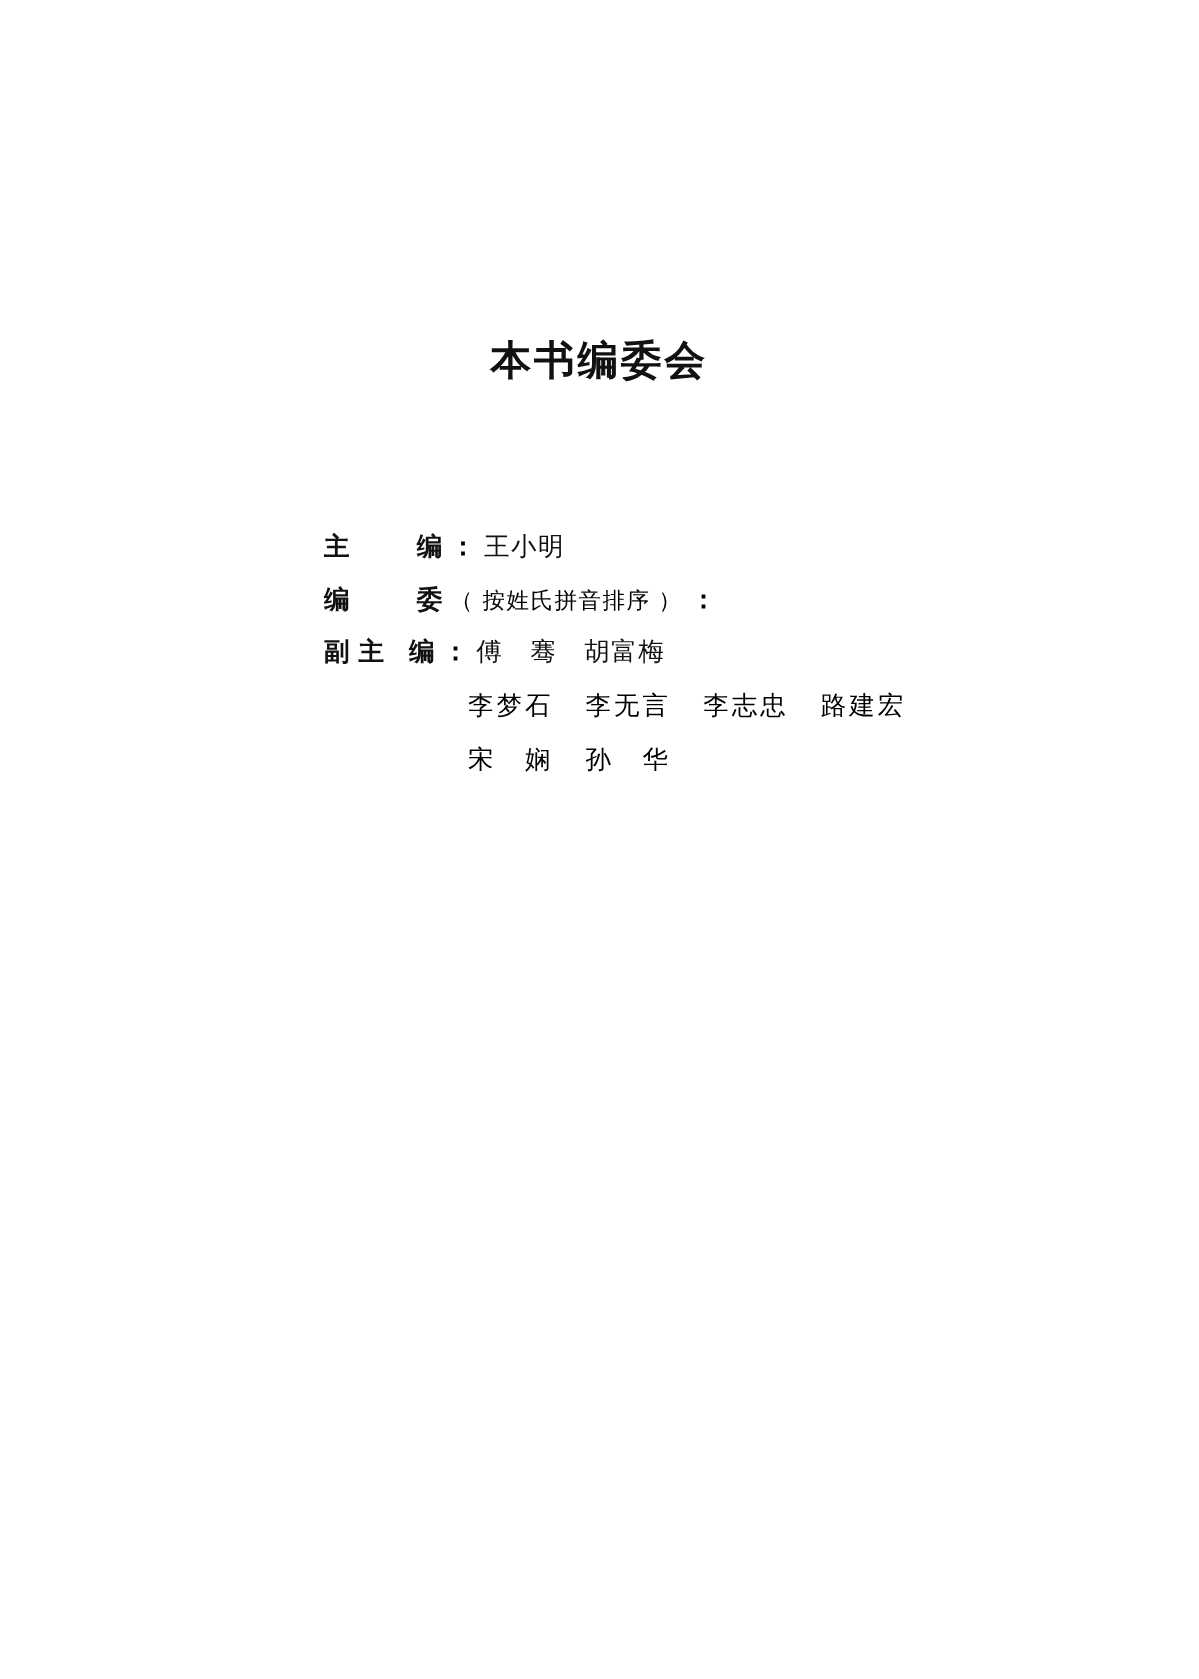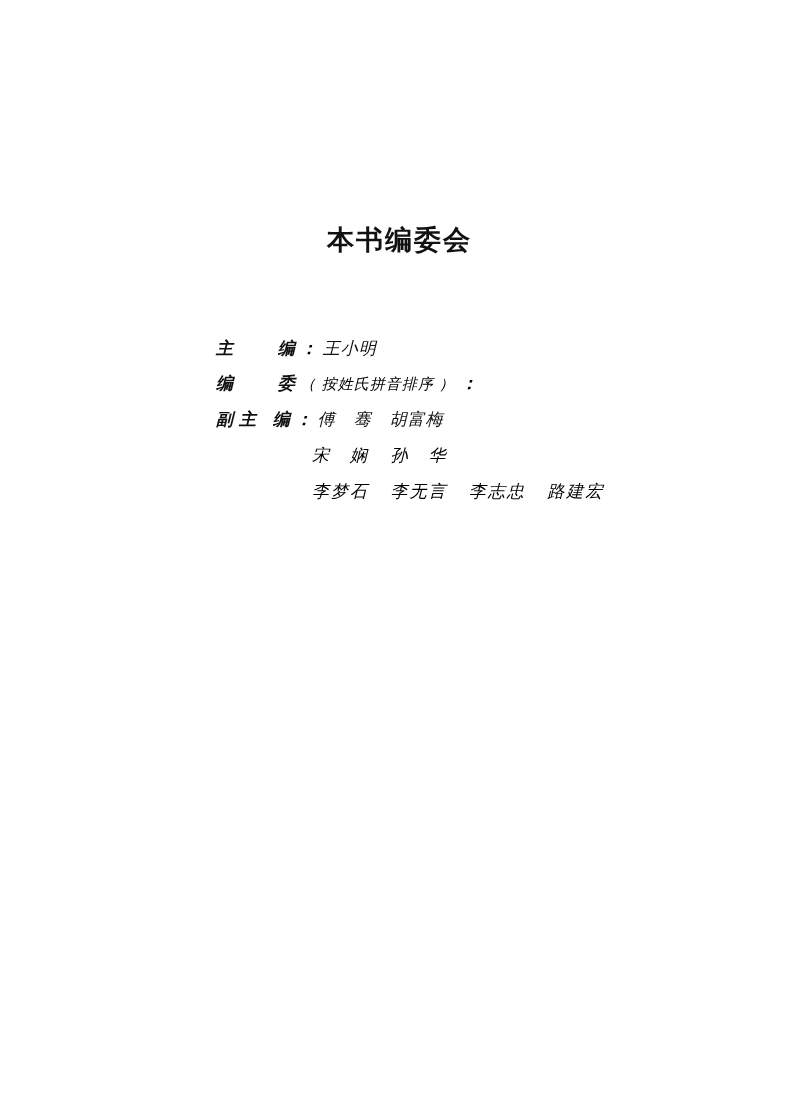--- a/index.html
+++ b/index.html
@@ -28,23 +28,22 @@
     text-align: center;
     font-family: "DejaVu Sans", "Liberation Sans", sans-serif;
     font-weight: bold;
     font-size: 27px;
     letter-spacing: 2px;
     color: #111111;
   }
   .block {
     position: absolute;
     left: 216px;
-    top: 331px;
+    top: 348px;
     width: 520px;
-    font-style: italic;
   }
   .row {
     display: block;
     font-size: 17px;
     line-height: 35px;
     white-space: nowrap;
   }
   .lbl {
     font-family: "DejaVu Sans", "Liberation Sans", sans-serif;
     font-weight: bold;
@@ -121,25 +120,25 @@
 
     <div class="row">
       <span class="lbl">副 主</span>
       <span class="gap-mid"></span>
       <span class="lbl">编</span>
       <span class="colon">：</span>
       <span class="val">傅　骞　胡富梅</span>
     </div>
 
     <div class="names-row">
-      <span class="name-cell">宋　娴</span>
-      <span class="name-cell">孙　华</span>
-    </div>
-
-    <div class="names-row">
       <span class="name-cell">李梦石</span>
       <span class="name-cell">李无言</span>
       <span class="name-cell">李志忠</span>
       <span class="name-cell">路建宏</span>
     </div>
 
+    <div class="names-row">
+      <span class="name-cell">宋　娴</span>
+      <span class="name-cell">孙　华</span>
+    </div>
+
   </div>
 </div>
 
 </body></html>

